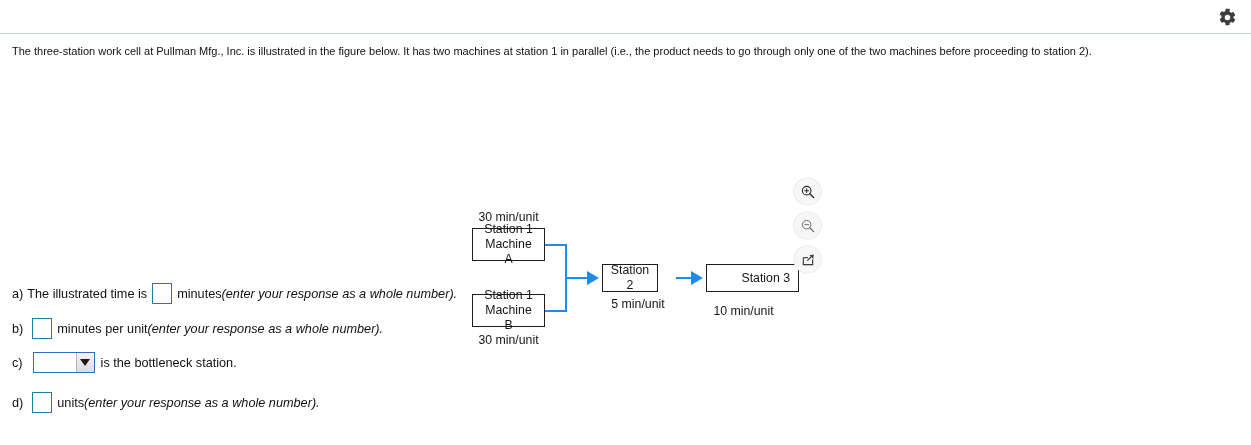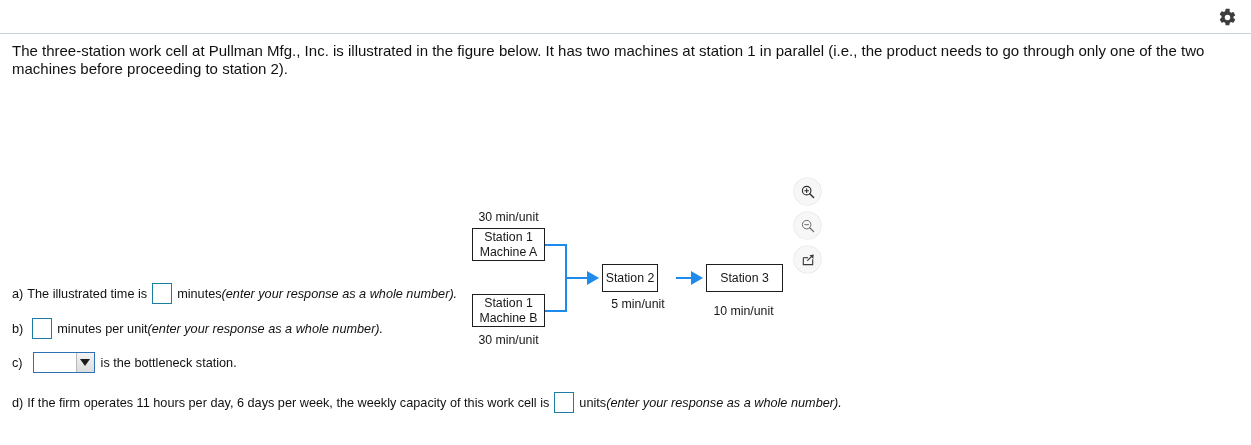--- a/index.html
+++ b/index.html
@@ -37,21 +37,21 @@
     cursor: pointer;
   }
   .gear-btn svg { display: block; }
 
   
   .prompt {
     position: absolute;
     left: 12px;
     top: 42px;
     width: 1222px;
-    font-size: 15px;
+    font-size: 11px;
     line-height: 18px;
     color: #111111;
   }
 
   
   .figure {
     position: absolute;
     left: 0;
     top: 100px;
     width: 1251px;
@@ -64,36 +64,36 @@
     background: #ffffff;
     box-sizing: border-box;
     font-size: 12.3px;
     line-height: 15px;
     text-align: center;
     color: #161616;
     display: flex;
     flex-direction: column;
     align-items: center;
     justify-content: center;
-    padding: 1px 0;
+    padding: 1px 8px;
   }
   .caplabel {
     position: absolute;
     font-size: 12.3px;
     line-height: 15px;
     color: #161616;
     text-align: center;
     white-space: nowrap;
   }
 
   
   #box-m-a  { left: 472px; top: 128px; width: 73px; height: 33px; }
   #box-m-b  { left: 472px; top: 194px; width: 73px; height: 33px; }
   #box-st2  { left: 602px; top: 164px; width: 56px; height: 28px; }
-  #box-st3  { left: 706px; top: 164px; width: 77px; height: 28px; }
+  #box-st3  { left: 706px; top: 164px; width: 93px; height: 28px; align-items: flex-end; }
 
   
   #cap-a-top { left: 472px; top: 110px; width: 73px; }
   #cap-b-bot { left: 472px; top: 233px; width: 73px; }
   #cap-st2   { left: 598px; top: 197px; width: 80px; }
   #cap-st3   { left: 702px; top: 204px; width: 83px; }
 
   
   .conn {
     position: absolute;
@@ -296,17 +296,16 @@
     <span></span>
     <span class="arrowbox">
         <span class="tri"></span>
       </span>
   </span>
   <span class="tword">is the bottleneck station.</span>
 </div>
 
 <div class="qline" id="q-d">
   <span class="qlabel">d)</span>
-  <span class="tword">If the firm operates 11 hours per day, 6 days per week, the weekly capacity of this work cell is</span>
   <span class="ans-input"></span>
   <span class="tword">units</span>
   <span class="hint">(enter your response as a whole number).</span>
 </div>
 
 </body></html>

